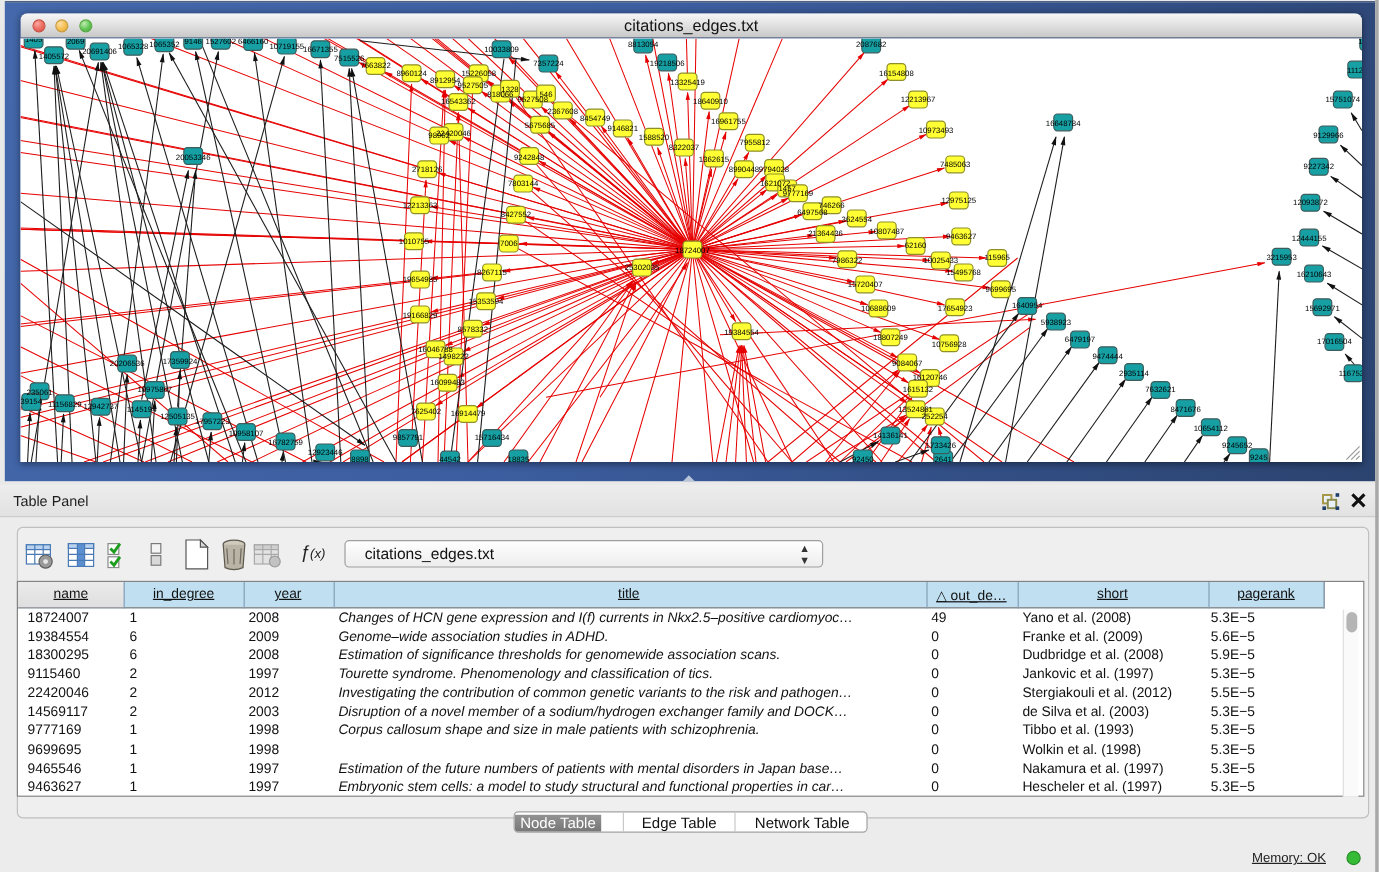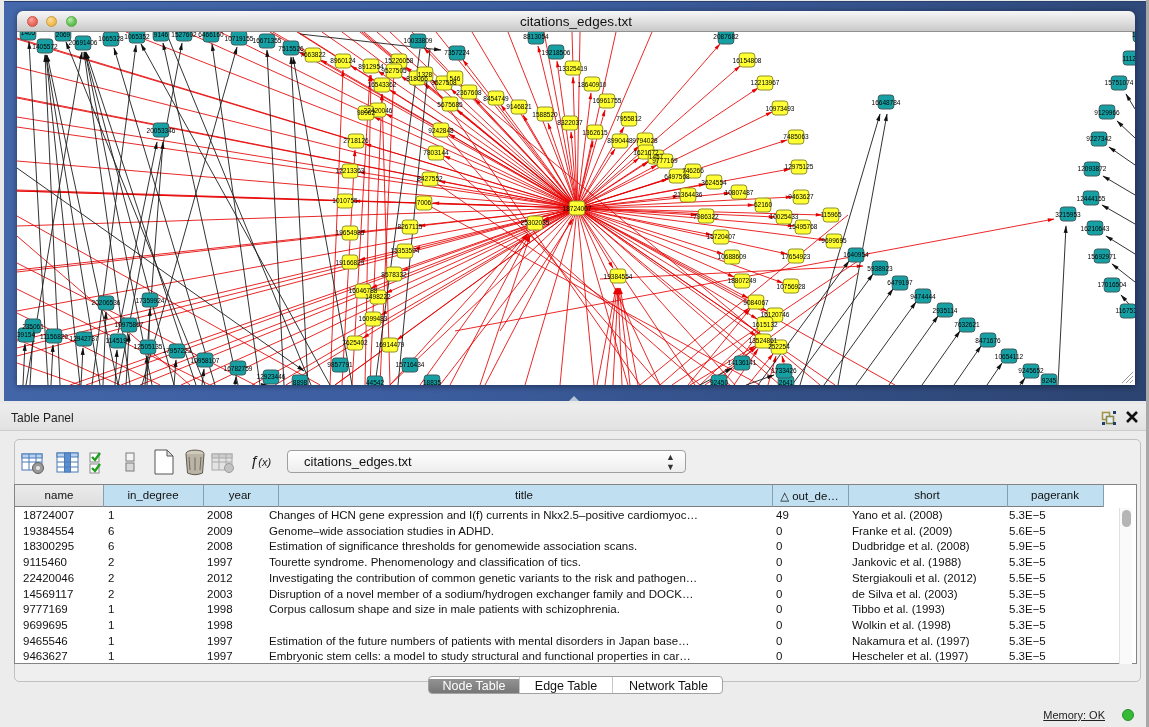--- a/index.html
+++ b/index.html
@@ -19,27 +19,27 @@
   border:1px solid #c0c0c0; border-radius:5px; }
 .tbi { position:absolute; top:44px; }
 .fx { position:absolute; font-size:15px; font-style:italic; font-weight:normal; color:#222; }
 .fx i { font-size:11px; }
 #combo { position:absolute; left:287px; top:450px; width:399px; height:23px; border:1px solid #9f9f9f; border-radius:4px;
   background:linear-gradient(#ffffff,#ededed); font-size:13px; color:#111; padding:3px 0 0 16px; }
 #combo .ud { position:absolute; right:10px; top:1px; font-size:9px; color:#333; letter-spacing:0; line-height:10px; }
 #tablewrap { position:absolute; left:14px; top:484px; width:1123px; height:180px; background:#fff;
   border:1px solid #848484; }
 #thead { position:absolute; left:0; top:0; width:1089px; height:22px; background:#c0e0f2; border-bottom:1px solid #7e7e7e; border-right:1px solid #9a9a9a; font-size:11.5px; color:#111; }
-#thead span { position:absolute; top:4px; text-align:center; }
+#thead span { position:absolute; top:4px; text-align:center;text-decoration:underline; }
 #thead .sep { position:absolute; top:0; width:1px; height:22px; background:#85a0b5; }
 #tbody { position:absolute; left:0; top:23px; width:1121px; height:157px; font-size:11.5px; color:#111; }
 .trow { position:absolute; left:0; width:1121px; height:15.7px; white-space:nowrap; }
 .trow span { position:absolute; top:1px; overflow:hidden; }
 .c1 { left:8px; width:85px; } .c2 { left:93px; width:95px; } .c3 { left:192px; width:70px; }
-.c4 { left:254px; width:488px; } .c5 { left:761px; width:70px; } .c6 { left:837px; width:152px; }
+.c4 { left:267px; width:488px;font-style:italic; } .c5 { left:761px; width:70px; } .c6 { left:837px; width:152px; }
 .c7 { left:994px; width:100px; }
 #vsb { position:absolute; left:1104px; top:23px; width:13px; height:156px; background:#fafafa; border-left:1px solid #e0e0e0; }
 #vsb .th { position:absolute; left:2px; top:2px; width:9px; height:17px; background:#b5b5b5; border-radius:5px; }
 #tabs { position:absolute; left:428px; top:676px; width:295px; height:18px; border:1px solid #a2a2a2; border-radius:4px;
   background:#fff; font-size:12.5px; overflow:hidden; }
 #tabs span { position:absolute; top:2px; text-align:center; color:#111; }
 #tabs .sel { background:linear-gradient(#939393,#6e6e6e); color:#fff; }
 #mem { position:absolute; right:44px; top:709px; font-size:11px; color:#222;text-decoration:underline; }
 #memdot { position:absolute; right:15px; top:709px; width:12px; height:12px; border-radius:50%; background:#35bb35; border:1px solid #2a8f2a; }
 #redge { position:absolute; right:0; top:0; width:3px; height:727px; background:#a8a8a8; }
@@ -713,21 +713,21 @@
         <span class="c5">0</span>
         <span class="c6">Dudbridge et al. (2008)</span>
         <span class="c7">5.9E−5</span>
       </div>
 <div class="trow" style="top:47.1px">
         <span class="c1">9115460</span>
         <span class="c2">2</span>
         <span class="c3">1997</span>
         <span class="c4">Tourette syndrome. Phenomenology and classification of tics.</span>
         <span class="c5">0</span>
-        <span class="c6">Jankovic et al. (1988)</span>
+        <span class="c6">Jankovic et al. (1997)</span>
         <span class="c7">5.3E−5</span>
       </div>
 <div class="trow" style="top:62.8px">
         <span class="c1">22420046</span>
         <span class="c2">2</span>
         <span class="c3">2012</span>
         <span class="c4">Investigating the contribution of common genetic variants to the risk and pathogen…</span>
         <span class="c5">0</span>
         <span class="c6">Stergiakouli et al. (2012)</span>
         <span class="c7">5.5E−5</span>
@@ -775,21 +775,21 @@
         <span class="c5">0</span>
         <span class="c6">Hescheler et al. (1997)</span>
         <span class="c7">5.3E−5</span>
       </div>
   </div>
   <div id="vsb">
       <div class="th"></div>
     </div>
 </div>
 <div id="tabs">
-  <span class="sel" style="left:0;width:90px;height:18px">Node Table</span>
+  <span class="sel" style="left:0;width:72px;height:18px">Node Table</span>
   <span style="left:91px;width:92px">Edge Table</span>
   <span style="left:184px;width:111px">Network Table</span>
   <div style="position:absolute;left:90px;top:0;width:1px;height:18px;background:#c9c9c9"></div>
   <div style="position:absolute;left:183px;top:0;width:1px;height:18px;background:#c9c9c9"></div>
 </div>
 <div id="mem">Memory: OK</div>
 <div id="memdot"></div>
 <div id="redge"></div>
 
 </body></html>

